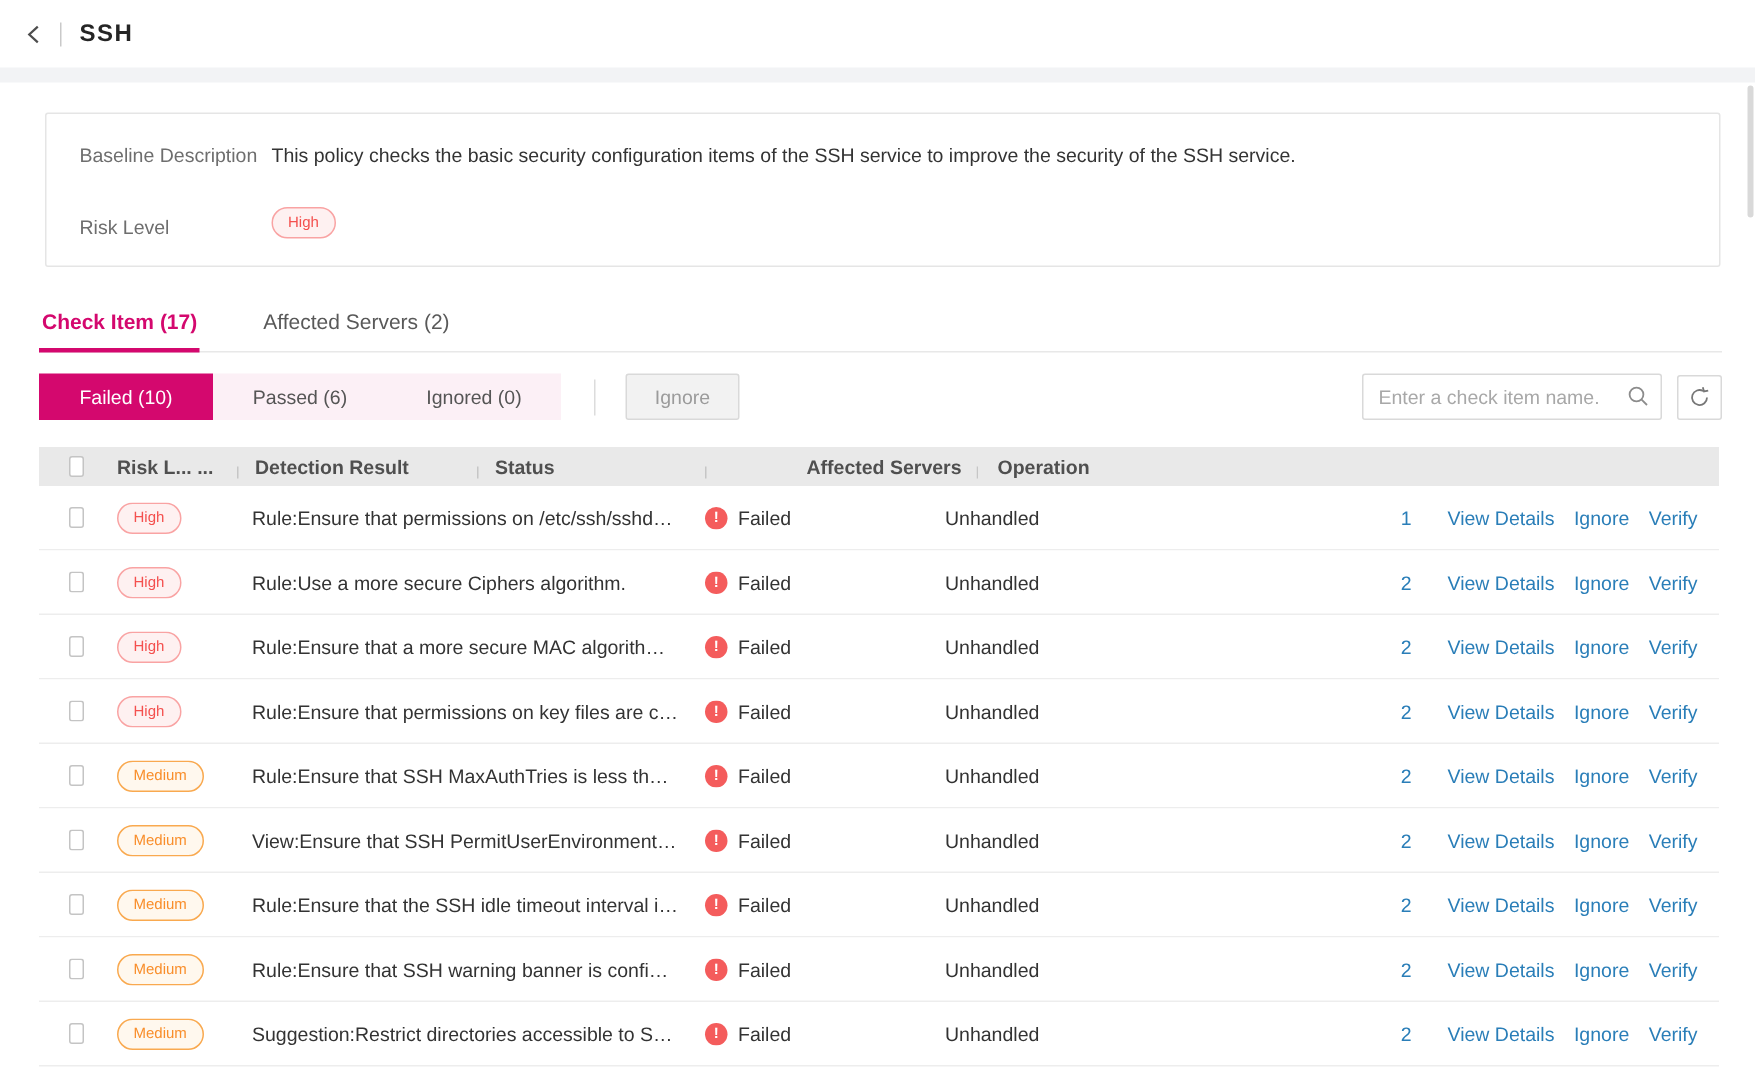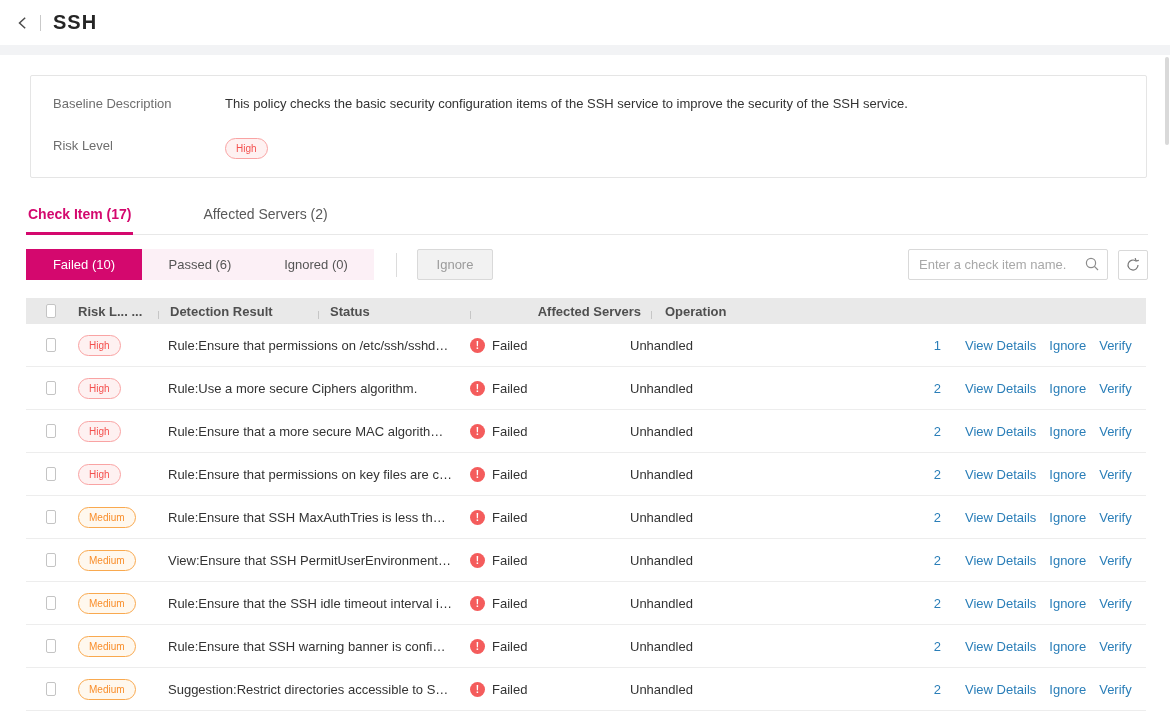--- a/index.html
+++ b/index.html
@@ -3,40 +3,40 @@
 <meta charset="utf-8">
 <style>
   * { margin:0; padding:0; box-sizing:border-box; }
   html,body { width:1170px; height:713px; overflow:hidden; background:#fff;
     font-family:"Liberation Sans", sans-serif; color:#333; }
 
   
   .topbar { height:45px; background:#fff; display:flex; align-items:center; padding-left:12px; }
   .back-btn { width:22px; height:22px; display:flex; align-items:center; justify-content:center; cursor:pointer; }
   .topbar-divider { width:1px; height:16px; background:#c9c9c9; margin:0 12px 0 6px; }
-  .page-title { font-size:20px; font-weight:bold; color:#252525; letter-spacing:1px; }
+  .page-title { font-size:16px; font-weight:bold; color:#252525; letter-spacing:1px; }
   .body-strip { height:10px; background:#f2f3f5; width:100%; }
 
   
   .content { padding:20px 22px 0 26px; position:relative; }
 
   .desc-panel { border:1px solid #e5e5e5; border-radius:2px; margin-left:4px; width:1117px;
     padding:20px 0 18px 22px; background:#fff; }
-  .desc-row { display:flex; align-items:flex-start;gap:44px; }
+  .desc-row { display:flex; align-items:flex-end; }
   .desc-row + .desc-row { margin-top:27px; }
   .desc-label { width:128px; flex:0 0 128px; color:#6e6e6e; font-size:13px; }
   .desc-value { font-size:13px; color:#333; padding-right:30px; }
 
   
   .badge { display:inline-block; font-size:10px; line-height:17px; padding:1px 10px;
     border-radius:11px; background:#fef1f1; border:1px solid #f9a3a3; color:#f4504e; }
   .badge.medium { background:#fff8ee; border-color:#f9a94f; color:#f98e2b; }
 
   
-  .tabs { margin-top:22px; display:flex; border-bottom:1px solid #e8e8e8;gap:28px; }
+  .tabs { margin-top:22px; display:flex; border-bottom:1px solid #e8e8e8; }
   .tab { font-size:14px; padding:6px 2px 10px 2px; margin-right:40px; color:#595959; cursor:pointer; }
   .tab.active { color:#d4086e; font-weight:bold; border-bottom:3px solid #d4086e; margin-bottom:-1px; }
 
   
   .filter-row { margin-top:14px; display:flex; align-items:center; }
   .segments { display:flex; }
   .segment { height:31px; min-width:116px; padding:0 24px; display:flex; align-items:center;
     justify-content:center; font-size:13px; background:#fcf0f6; color:#555; cursor:pointer; margin-right:0; }
   .segment.active { background:#d4086e; color:#fff; }
   .v-divider { width:1px; height:24px; background:#dcdcdc; margin:0 20px 0 22px; }

